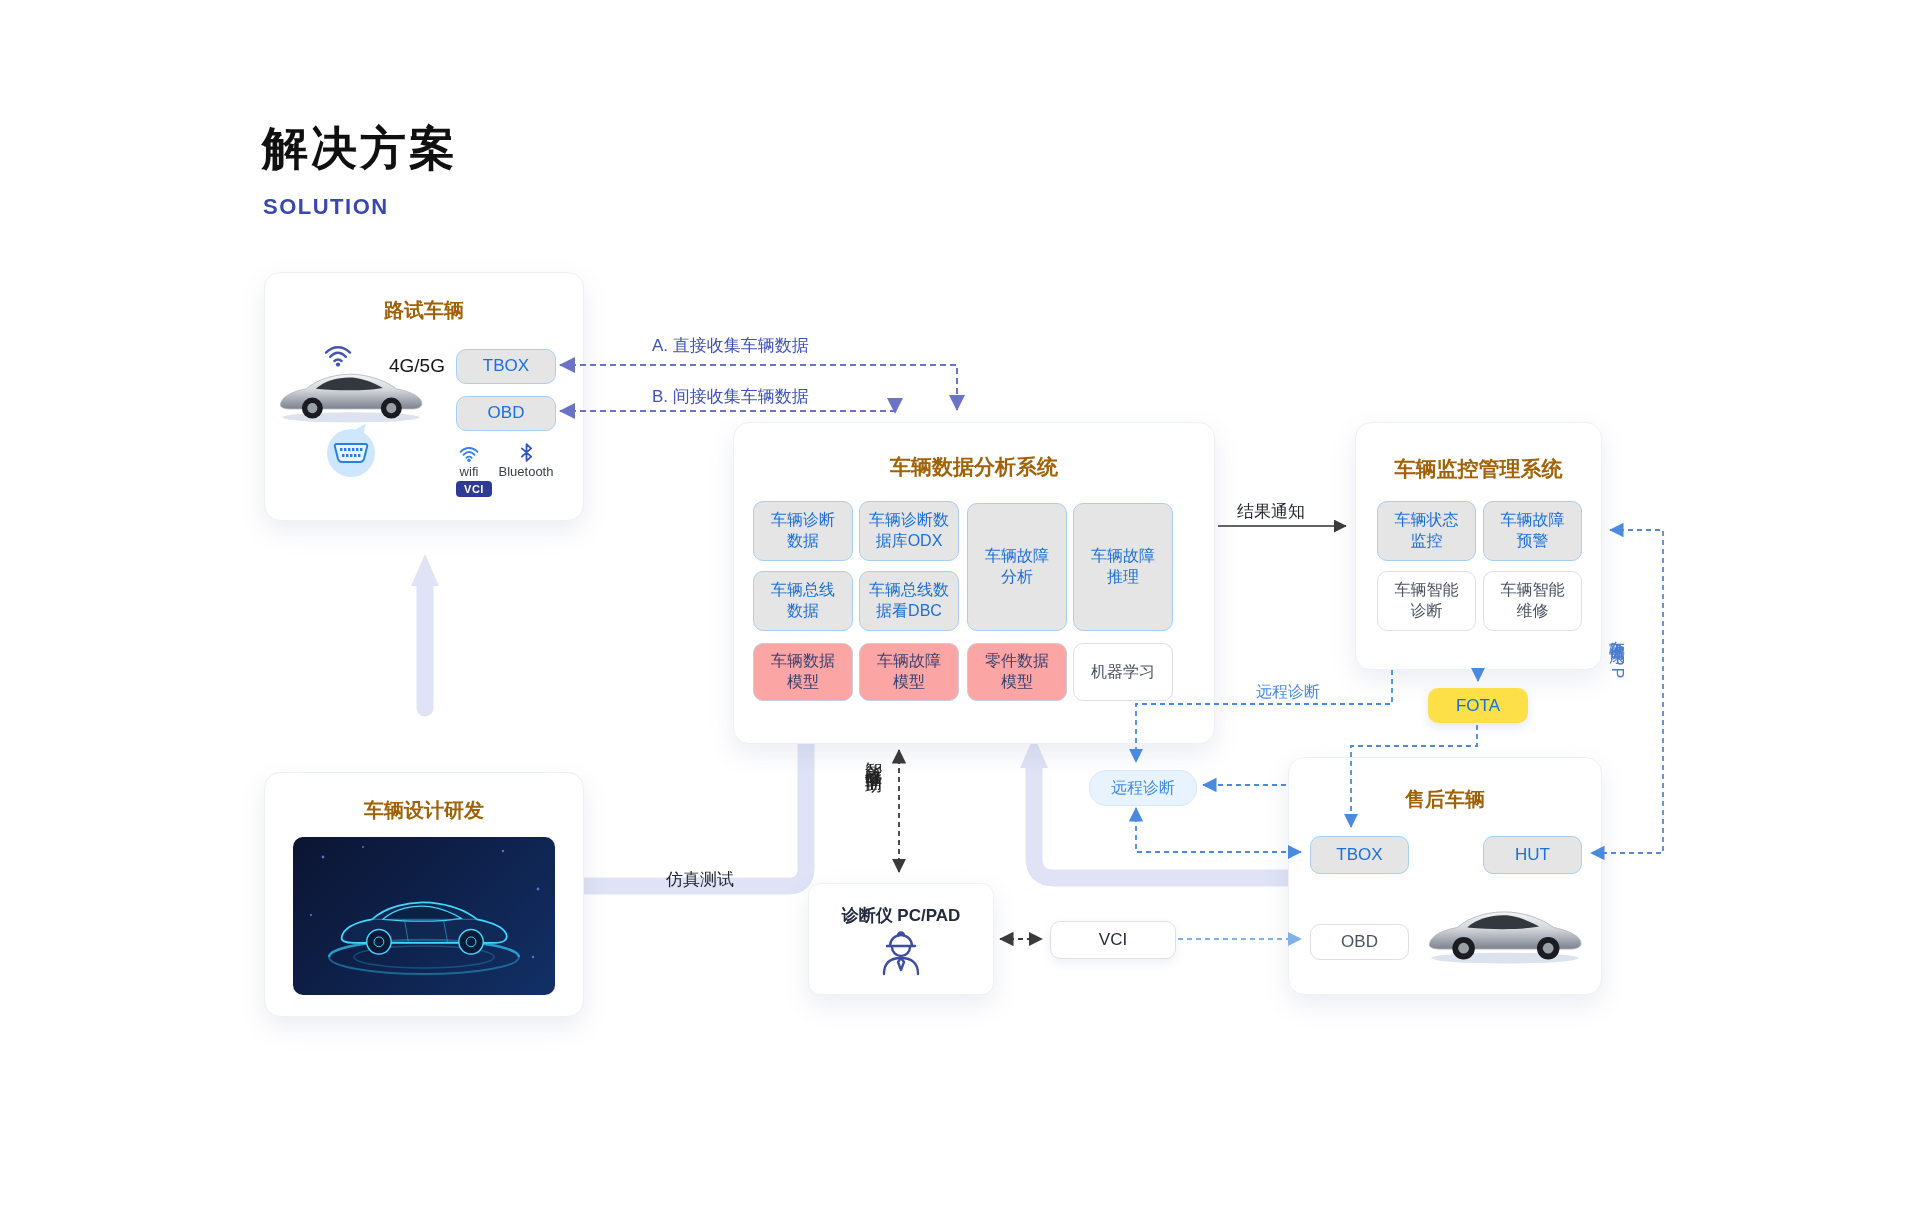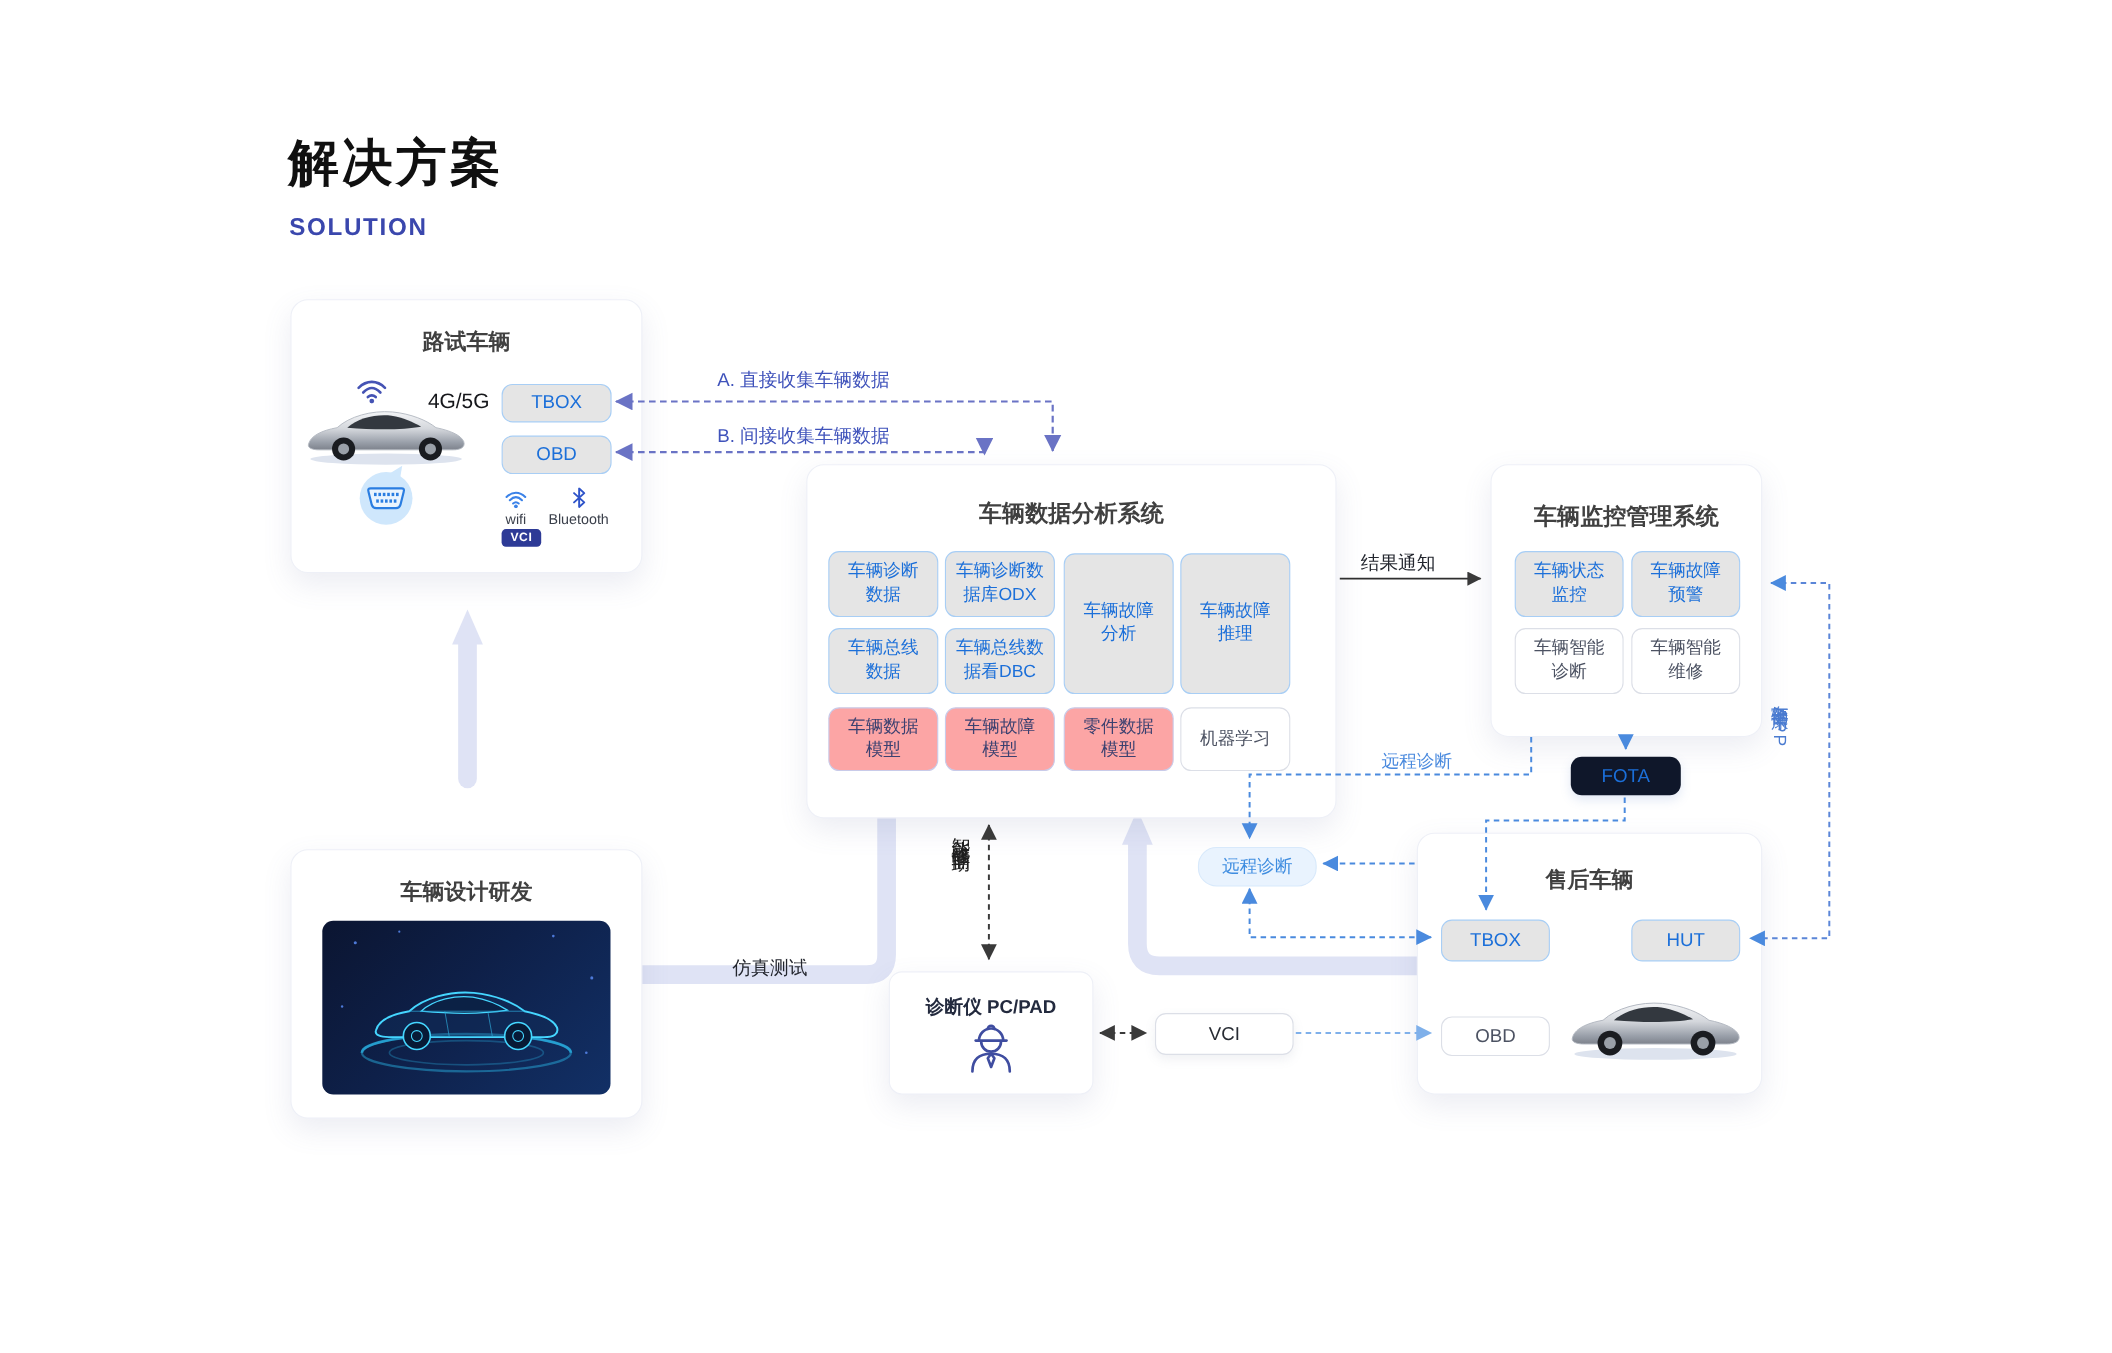--- a/index.html
+++ b/index.html
@@ -4,21 +4,21 @@
 <style>
   html,body{margin:0;padding:0;background:#fff;}
   #canvas{position:relative;width:1920px;height:1230px;background:#ffffff;overflow:hidden;
           font-family:"Liberation Sans",sans-serif;}
   
   .page-title{position:absolute;left:262px;top:118px;font-size:46px;font-weight:800;color:#101010;letter-spacing:3px;}
   .page-subtitle{position:absolute;left:263px;top:194px;font-size:22px;font-weight:800;color:#3a47ad;letter-spacing:1.5px;}
   
   .card{position:absolute;background:#fff;border:1px solid #eef0f7;border-radius:16px;
         box-shadow:0 10px 26px rgba(96,106,160,.12);z-index:2;}
-  .card-title{position:absolute;left:0;width:100%;text-align:center;font-weight:800;color:#404040;}
+  .card-title{position:absolute;left:0;width:100%;text-align:center;font-weight:800;color:#a16207;}
   
   .cell{position:absolute;display:flex;align-items:center;justify-content:center;text-align:center;
         border-radius:10px;font-size:16px;line-height:1.3;white-space:pre-line;}
   .cell.blue{background:#e5e5e5;border:1px solid #a8cef5;color:#1b6fd9;}
   .cell.lav{background:#fca5a5;border:1px solid #c9cbe9;color:#3c4170;}
   .cell.white{background:#fff;border:1px solid #dcdfe7;color:#4c5262;}
   .pillbtn{position:absolute;display:flex;align-items:center;justify-content:center;z-index:2;
            font-size:17px;border-radius:10px;}
   
   .flow-label{position:absolute;z-index:5;font-size:17px;color:#4053bb;}
@@ -160,21 +160,21 @@
     <div class="cell blue" style="left:21px;top:78px;width:97px;height:58px;">车辆状态
 监控</div>
     <div class="cell blue" style="left:127px;top:78px;width:97px;height:58px;">车辆故障
 预警</div>
     <div class="cell white" style="left:21px;top:148px;width:97px;height:58px;">车辆智能
 诊断</div>
     <div class="cell white" style="left:127px;top:148px;width:97px;height:58px;">车辆智能
 维修</div>
   </div>
 
-  <div class="pillbtn" style="left:1428px;top:688px;width:100px;height:35px;background:#0f172a;color:#1b6fd9;box-shadow:0 4px 10px rgba(90,130,200,.18);">FOTA</div>
+  <div class="pillbtn" style="left:1428px;top:688px;width:100px;height:35px;background:#fde047;color:#1b6fd9;box-shadow:0 4px 10px rgba(90,130,200,.18);">FOTA</div>
 
   <div class="pillbtn" style="left:1089px;top:770px;width:106px;height:34px;background:#e9f3fe;border:1px solid #d8e9fb;border-radius:17px;color:#3f8de0;font-size:16px;">远程诊断</div>
 
   <div class="card" style="left:1288px;top:757px;width:312px;height:236px;">
     <div class="card-title" style="top:28px;font-size:20px;">售后车辆</div>
     <div class="cell blue" style="left:21px;top:78px;width:97px;height:36px;font-size:17px;">TBOX</div>
     <div class="cell blue" style="left:194px;top:78px;width:97px;height:36px;font-size:17px;">HUT</div>
     <div class="cell white" style="left:21px;top:166px;width:97px;height:34px;font-size:17px;">OBD</div>
     <svg style="position:absolute;left:126px;top:138px;" width="180" height="72" viewBox="0 0 200 80">
         <use href="#car"></use>

